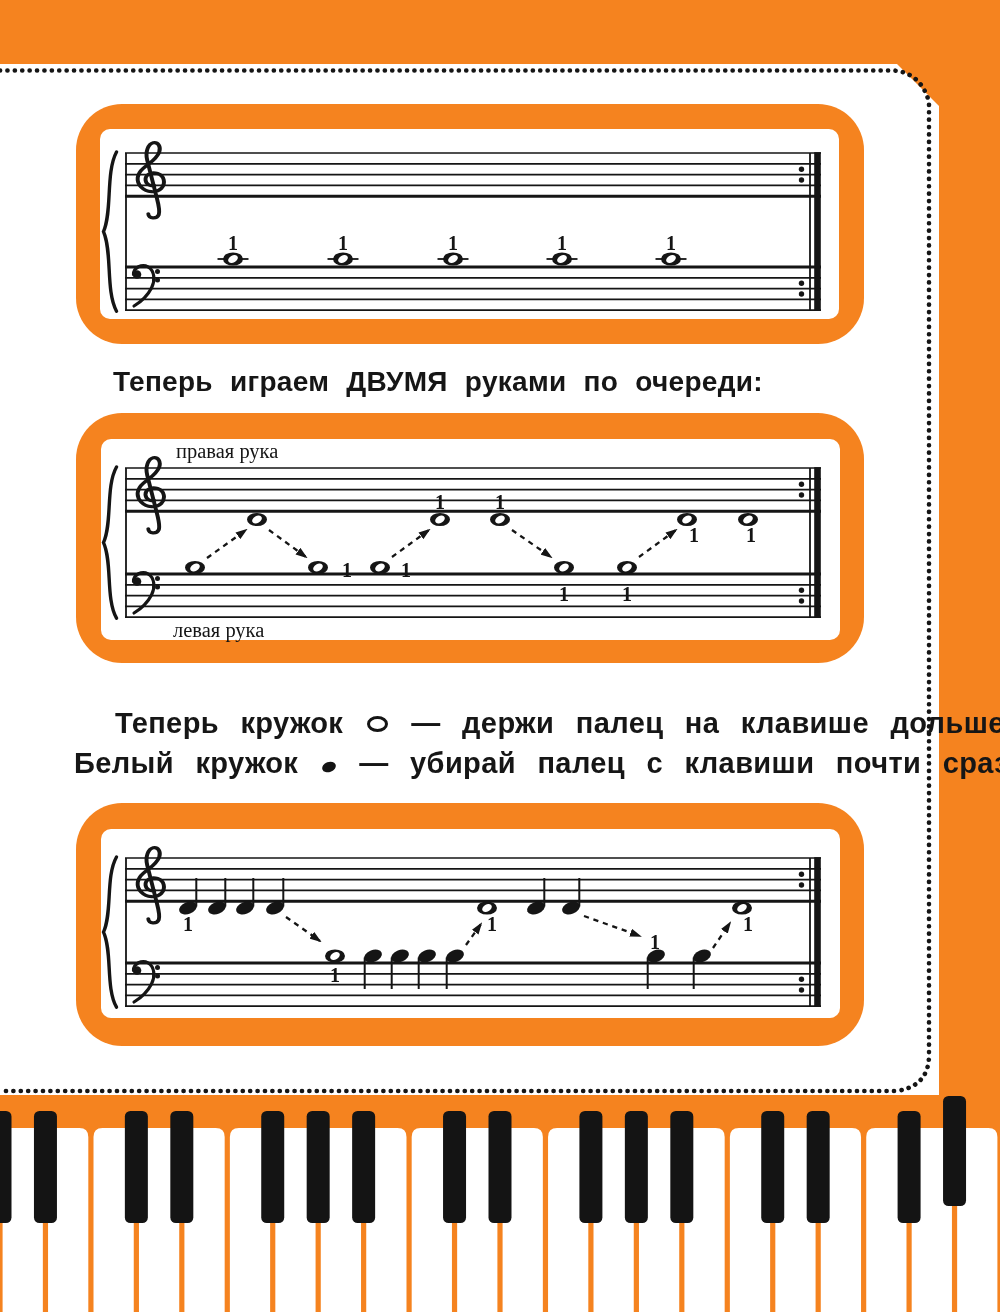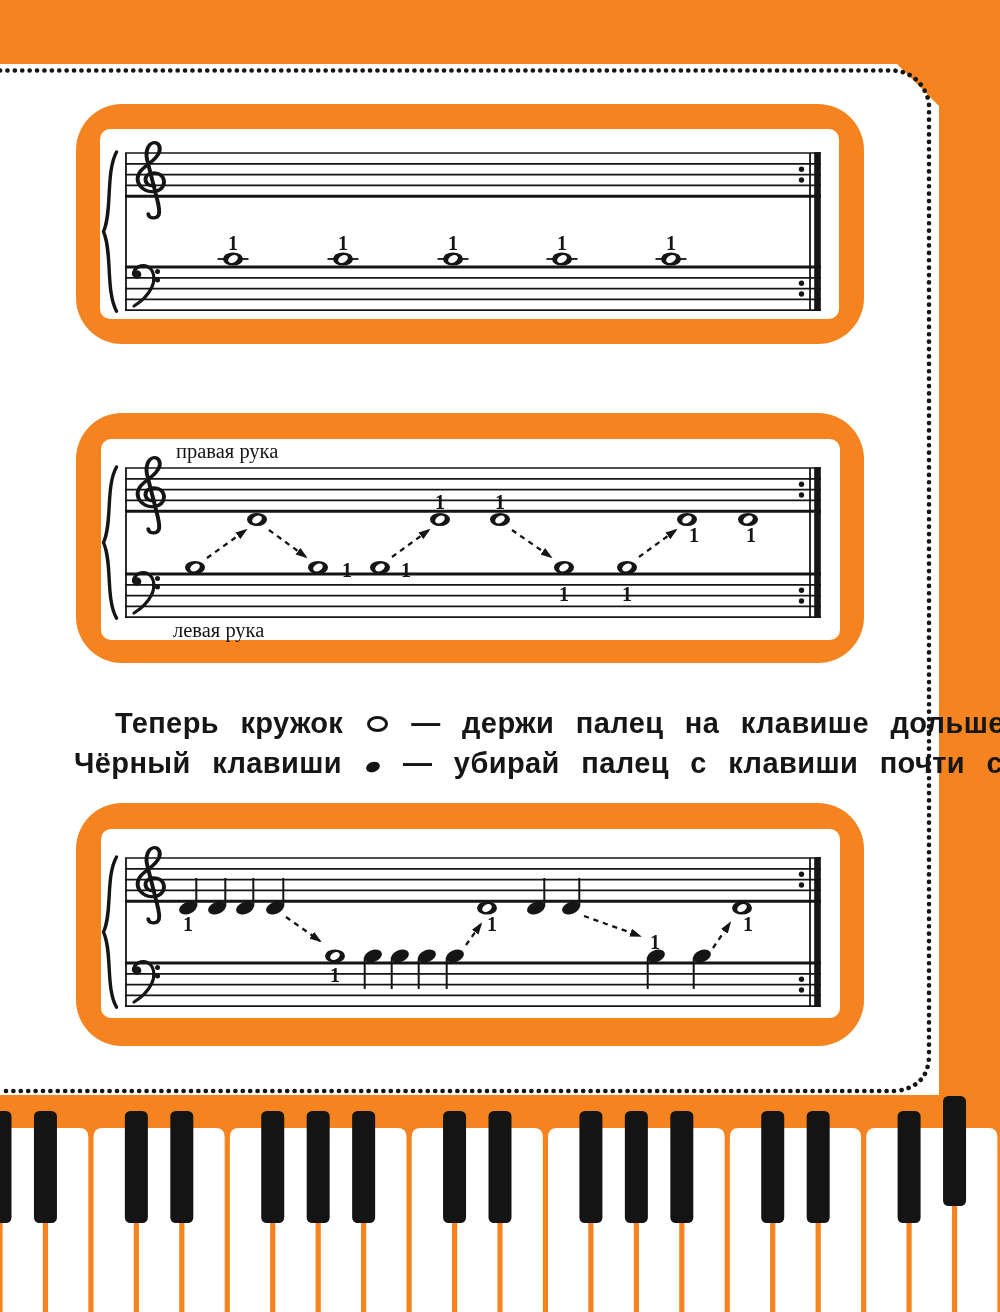--- a/index.html
+++ b/index.html
@@ -328,26 +328,29 @@
         <rect x="579.4085" y="1111" width="23" height="112" rx="5.5" fill="#141414"></rect>
         <rect x="624.863" y="1111" width="23" height="112" rx="5.5" fill="#141414"></rect>
         <rect x="670.3175" y="1111" width="23" height="112" rx="5.5" fill="#141414"></rect>
         <rect x="761.2265000000001" y="1111" width="23" height="112" rx="5.5" fill="#141414"></rect>
         <rect x="806.681" y="1111" width="23" height="112" rx="5.5" fill="#141414"></rect>
         <rect x="897.59" y="1111" width="23" height="112" rx="5.5" fill="#141414"></rect>
         <rect x="943.0445000000001" y="1096" width="23" height="110" rx="5.5" fill="#141414"></rect>
       </g>
     </svg>
 
+  <div class="caption1">
+    <span>Теперь играем ДВУМЯ руками по очереди:</span>
+  </div>
 
   <div class="legend">
     <div class="legend-row r1">
       <span>Теперь кружок</span>
       <span class="note-white"></span>
       <span>— держи палец на клавише дольше.</span>
     </div>
     <div class="legend-row r2">
-      <span>Чёрный клавиши</span>
+      <span>Белый кружок</span>
       <span class="note-black"></span>
       <span>— убирай палец с клавиши почти сразу.</span>
     </div>
   </div>
 </div>
 
 </body></html>

